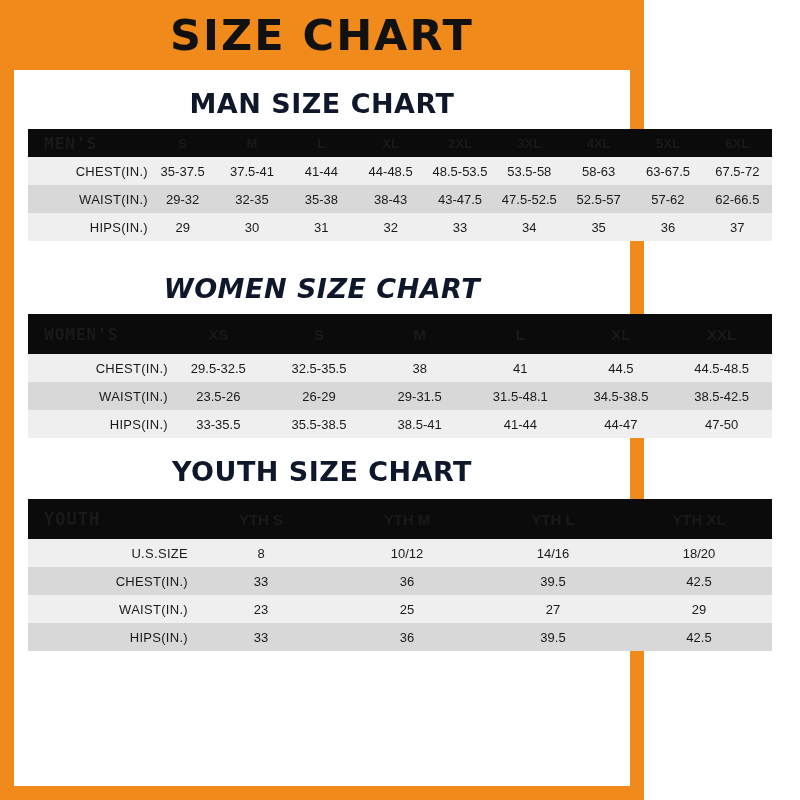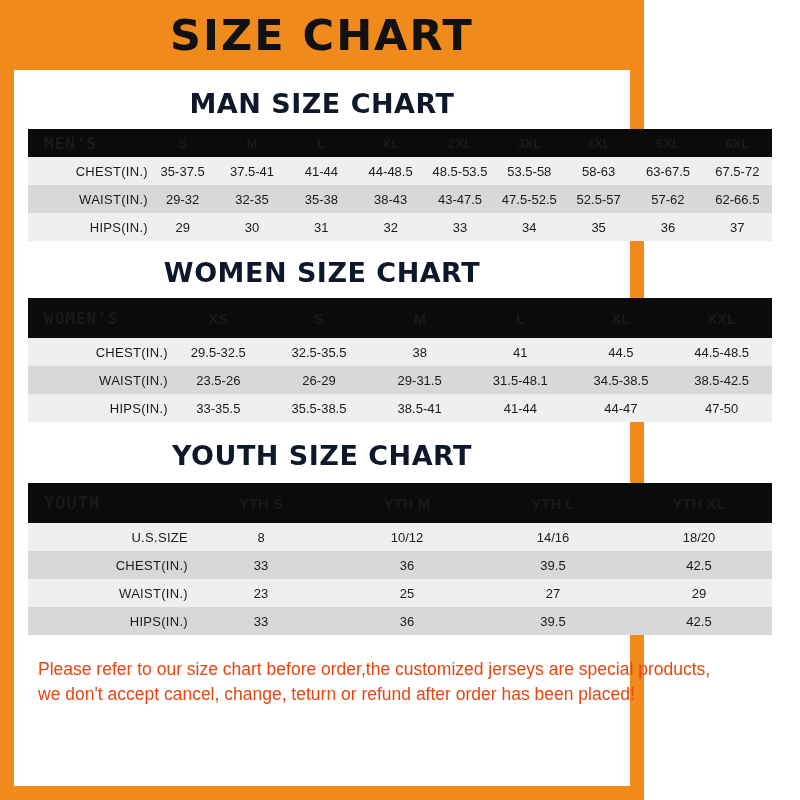--- a/index.html
+++ b/index.html
@@ -43,21 +43,21 @@
   }
   .section-title {
     text-align: center;
     font-family: "DejaVu Sans", sans-serif;
     font-weight: bold;
     font-size: 27px;
     color: #0f172a;
     letter-spacing: 0.5px;
   }
   .sec-man .section-title { margin-top: 18px; margin-bottom: 10px; }
-  .sec-women .section-title { margin-top: 16px; margin-bottom: 10px; }
+  .sec-women .section-title { margin-top: 32px; margin-bottom: 10px; font-style: italic; }
   .sec-youth .section-title { margin-top: 18px; margin-bottom: 12px; }
 
   table.size-table {
     width: 744px;
     margin: 0 auto;
     border-collapse: collapse;
     table-layout: fixed;
   }
   table.size-table th,
   table.size-table td {
@@ -307,21 +307,17 @@
             <td class="rowlabel">HIPS(IN.)</td>
             <td>33</td>
             <td>36</td>
             <td>39.5</td>
             <td>42.5</td>
           </tr>
         </tbody>
       </table>
     </div>
 
-    <div class="footer-note">
-      <div>Please refer to our size chart before order,the customized jerseys are special products,</div>
-      <div>we don't accept cancel, change, teturn or refund after order has been placed!</div>
-    </div>
 
   </div>
 
   <div class="bottom-band"></div>
 </div>
 
 </body></html>

